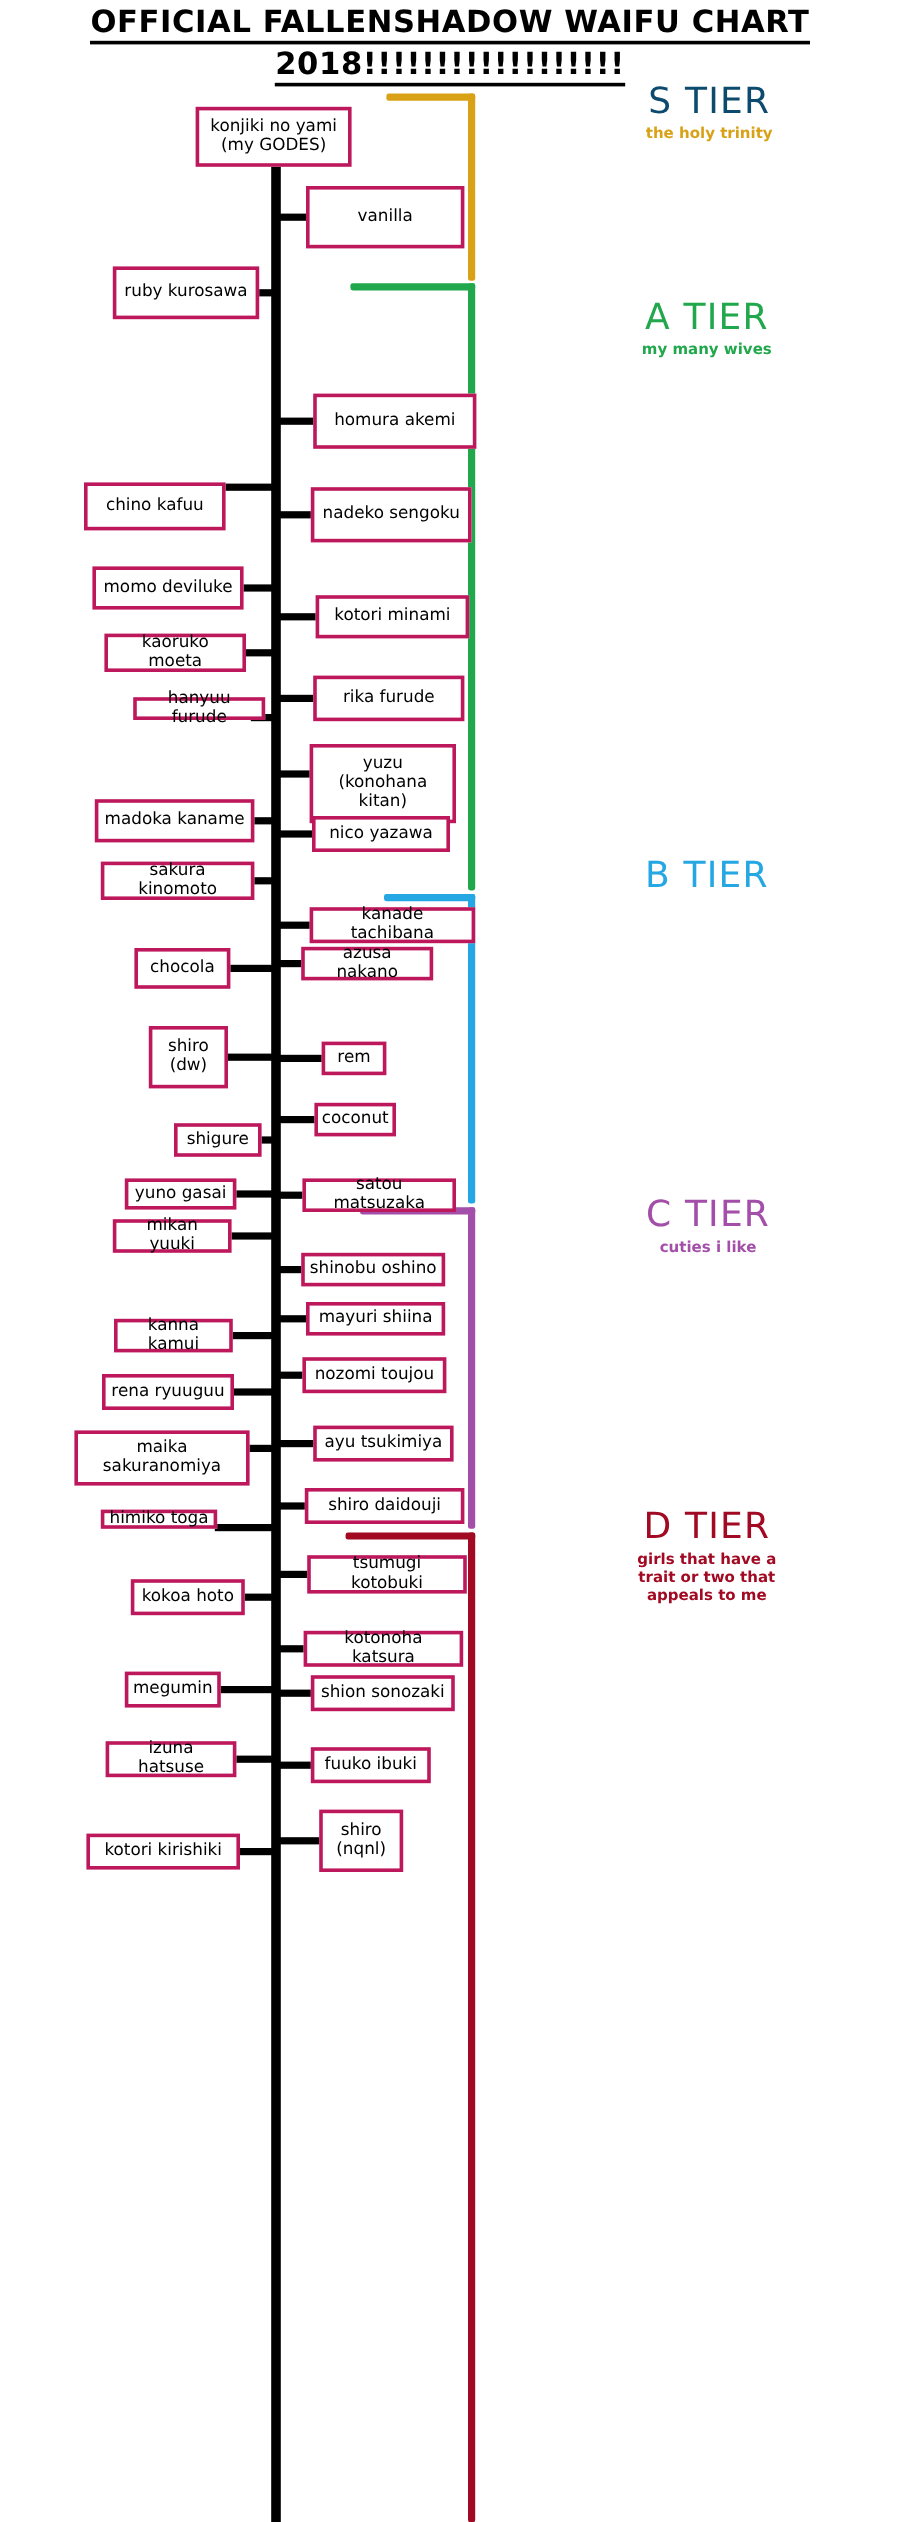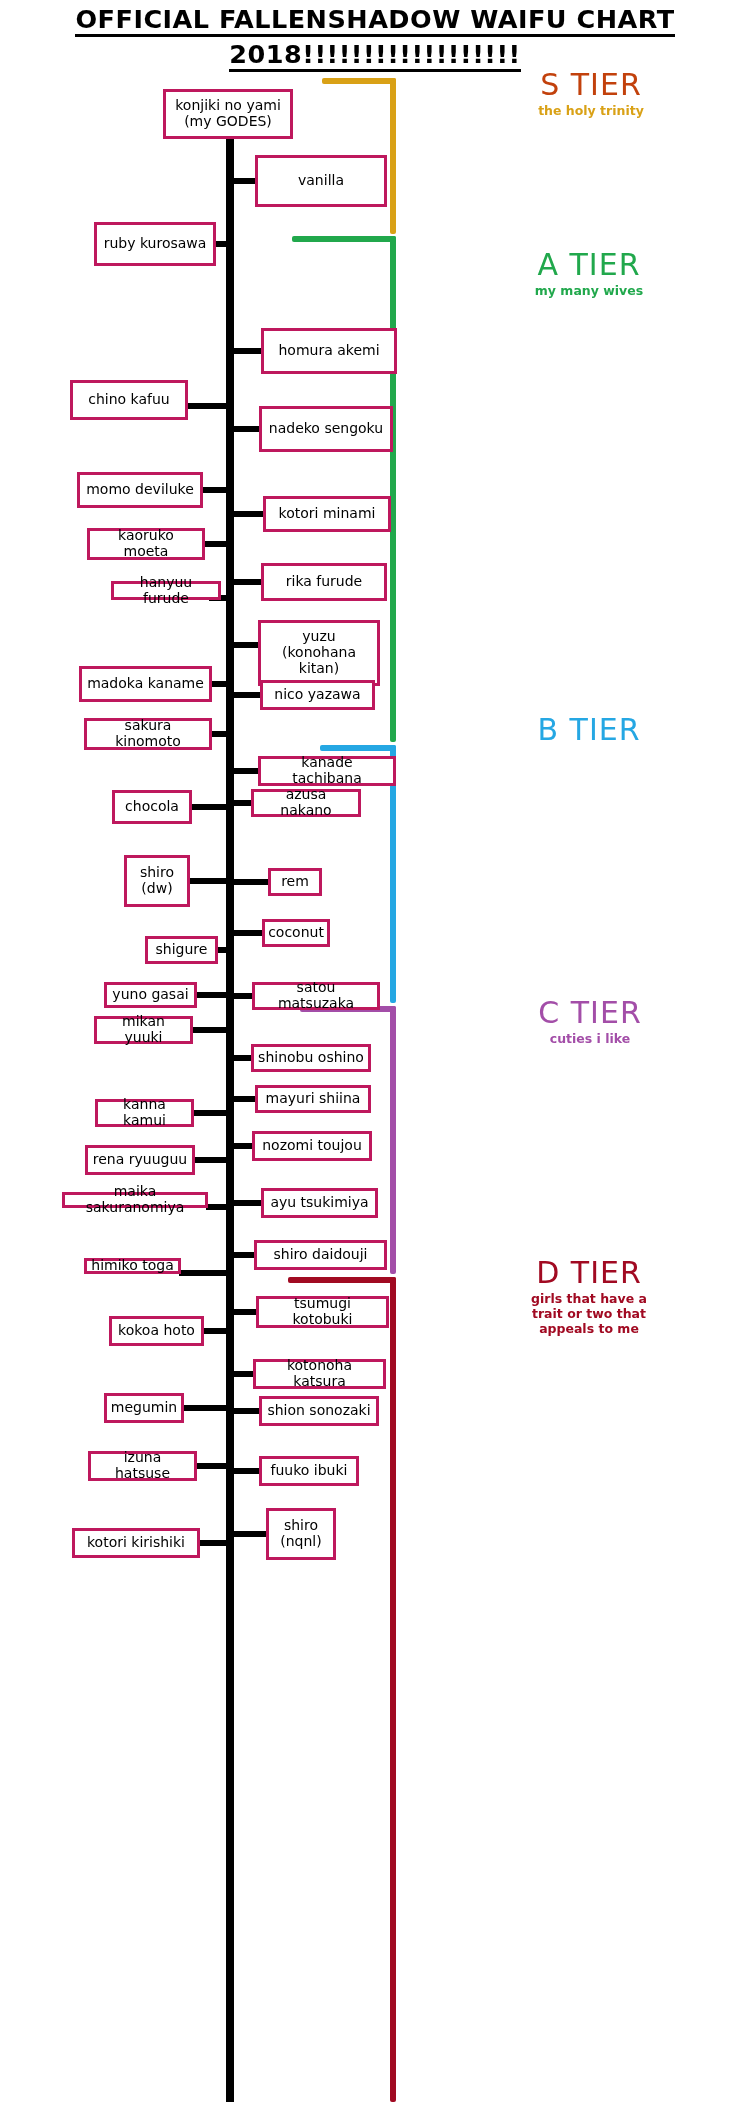--- a/index.html
+++ b/index.html
@@ -120,21 +120,21 @@
       <div class="stub" style="top: 1468px; left: 232px; width: 29px;"></div>
       <div class="stub" style="top: 1531px; left: 232px; width: 36px;"></div>
       <div class="stub" style="top: 1540px; left: 198px; width: 30px;"></div>
     </div>
   <div id="layer-nodes">
       <div class="node" style="left: 163px; top: 89px; width: 130px; height: 50px; font-size: 14px;">konjiki no yami
 (my GODES)</div>
       <div class="node" style="left: 255px; top: 155px; width: 132px; height: 52px; font-size: 14px;">vanilla</div>
       <div class="node" style="left: 94px; top: 222px; width: 122px; height: 44px; font-size: 14px;">ruby kurosawa</div>
       <div class="node" style="left: 261px; top: 328px; width: 136px; height: 46px; font-size: 14px;">homura akemi</div>
-      <div class="node" style="left: 70px; top: 380px; width: 118px; height: 40px; font-size: 14px;">chino kafuu</div>
+      <div class="node" style="left: 70px; top: 402px; width: 118px; height: 40px; font-size: 14px;">chino kafuu</div>
       <div class="node" style="left: 259px; top: 406px; width: 134px; height: 46px; font-size: 14px;">nadeko sengoku</div>
       <div class="node" style="left: 77px; top: 472px; width: 126px; height: 36px; font-size: 14px;">momo deviluke</div>
       <div class="node" style="left: 263px; top: 496px; width: 128px; height: 36px; font-size: 14px;">kotori minami</div>
       <div class="node" style="left: 87px; top: 528px; width: 118px; height: 32px; font-size: 14px;">kaoruko moeta</div>
       <div class="node" style="left: 261px; top: 563px; width: 126px; height: 38px; font-size: 14px;">rika furude</div>
       <div class="node" style="left: 111px; top: 581px; width: 110px; height: 19px; font-size: 14px;">hanyuu furude</div>
       <div class="node" style="left: 258px; top: 620px; width: 122px; height: 66px; font-size: 14px;">yuzu
 (konohana kitan)</div>
       <div class="node" style="left: 79px; top: 666px; width: 133px; height: 36px; font-size: 14px;">madoka kaname</div>
       <div class="node" style="left: 260px; top: 680px; width: 115px; height: 30px; font-size: 14px;">nico yazawa</div>
@@ -149,37 +149,37 @@
       <div class="node" style="left: 145px; top: 936px; width: 73px; height: 28px; font-size: 14px;">shigure</div>
       <div class="node" style="left: 104px; top: 982px; width: 93px; height: 26px; font-size: 14px;">yuno gasai</div>
       <div class="node" style="left: 252px; top: 982px; width: 128px; height: 28px; font-size: 14px;">satou matsuzaka</div>
       <div class="node" style="left: 94px; top: 1016px; width: 99px; height: 28px; font-size: 14px;">mikan yuuki</div>
       <div class="node" style="left: 251px; top: 1044px; width: 120px; height: 28px; font-size: 14px;">shinobu oshino</div>
       <div class="node" style="left: 255px; top: 1085px; width: 116px; height: 28px; font-size: 14px;">mayuri shiina</div>
       <div class="node" style="left: 95px; top: 1099px; width: 99px; height: 28px; font-size: 14px;">kanna kamui</div>
       <div class="node" style="left: 252px; top: 1131px; width: 120px; height: 30px; font-size: 14px;">nozomi toujou</div>
       <div class="node" style="left: 85px; top: 1145px; width: 110px; height: 30px; font-size: 14px;">rena ryuuguu</div>
       <div class="node" style="left: 261px; top: 1188px; width: 117px; height: 30px; font-size: 14px;">ayu tsukimiya</div>
-      <div class="node" style="left: 62px; top: 1192px; width: 146px; height: 16px; font-size: 14px;">maika sakuranomiya</div>
+      <div class="node" style="left: 62px; top: 1192px; width: 146px; height: 46px; font-size: 14px;">maika sakuranomiya</div>
       <div class="node" style="left: 254px; top: 1240px; width: 133px; height: 30px; font-size: 14px;">shiro daidouji</div>
       <div class="node" style="left: 84px; top: 1258px; width: 97px; height: 16px; font-size: 14px;">himiko toga</div>
       <div class="node" style="left: 256px; top: 1296px; width: 133px; height: 32px; font-size: 14px;">tsumugi kotobuki</div>
       <div class="node" style="left: 109px; top: 1316px; width: 95px; height: 30px; font-size: 14px;">kokoa hoto</div>
       <div class="node" style="left: 253px; top: 1359px; width: 133px; height: 30px; font-size: 14px;">kotonoha katsura</div>
       <div class="node" style="left: 104px; top: 1393px; width: 80px; height: 30px; font-size: 14px;">megumin</div>
       <div class="node" style="left: 259px; top: 1396px; width: 120px; height: 30px; font-size: 14px;">shion sonozaki</div>
       <div class="node" style="left: 88px; top: 1451px; width: 109px; height: 30px; font-size: 14px;">izuna hatsuse</div>
       <div class="node" style="left: 259px; top: 1456px; width: 100px; height: 30px; font-size: 14px;">fuuko ibuki</div>
       <div class="node" style="left: 266px; top: 1508px; width: 70px; height: 52px; font-size: 14px;">shiro
 (nqnl)</div>
       <div class="node" style="left: 72px; top: 1528px; width: 128px; height: 30px; font-size: 14px;">kotori kirishiki</div>
     </div>
   <div id="layer-labels">
       <div class="tier-label" style="left: 432px; top: 70px; width: 318px;">
-        <div class="tier-name" style="color: #c2410c;">S TIER</div>
+        <div class="tier-name" style="color: #0c4a6e;">S TIER</div>
         <div class="tier-sub" style="color: rgb(217, 161, 22); white-space: pre-line;">the holy trinity</div>
       </div>
       <div class="tier-label" style="left: 428px; top: 250px; width: 322px;">
         <div class="tier-name" style="color: rgb(33, 168, 76);">A TIER</div>
         <div class="tier-sub" style="color: rgb(33, 168, 76); white-space: pre-line;">my many wives</div>
       </div>
       <div class="tier-label" style="left: 428px; top: 715px; width: 322px;">
         <div class="tier-name" style="color: rgb(37, 167, 227);">B TIER</div>
       </div>
       <div class="tier-label" style="left: 430px; top: 998px; width: 320px;">

